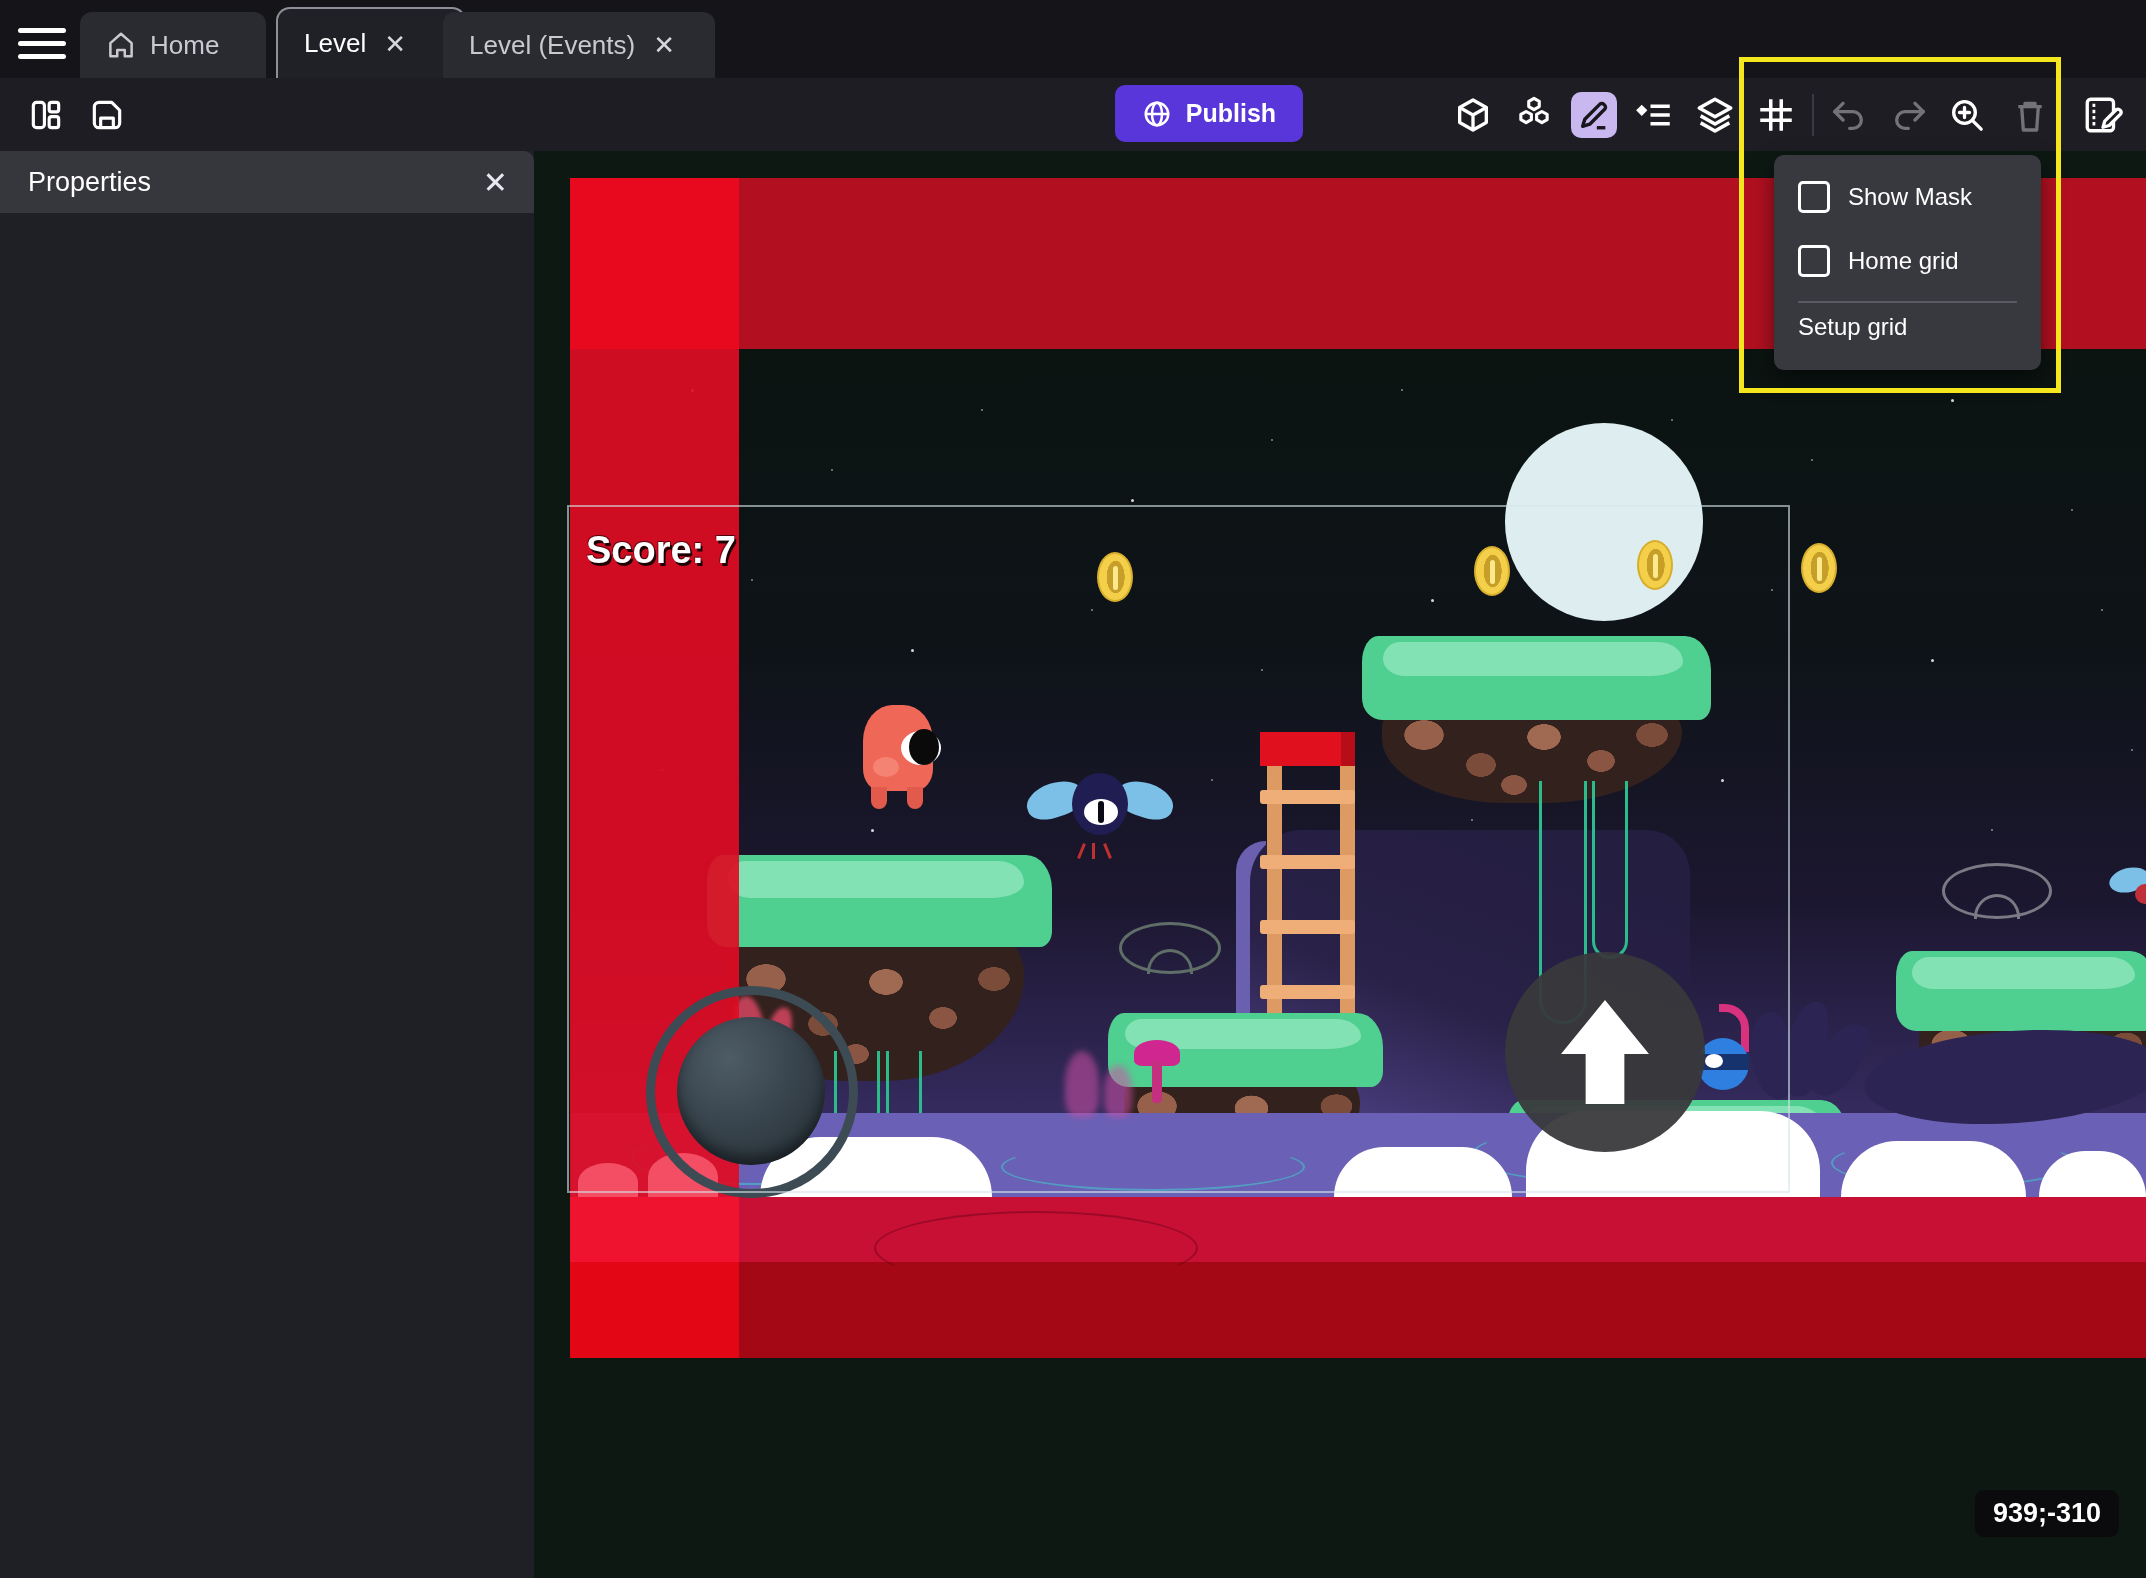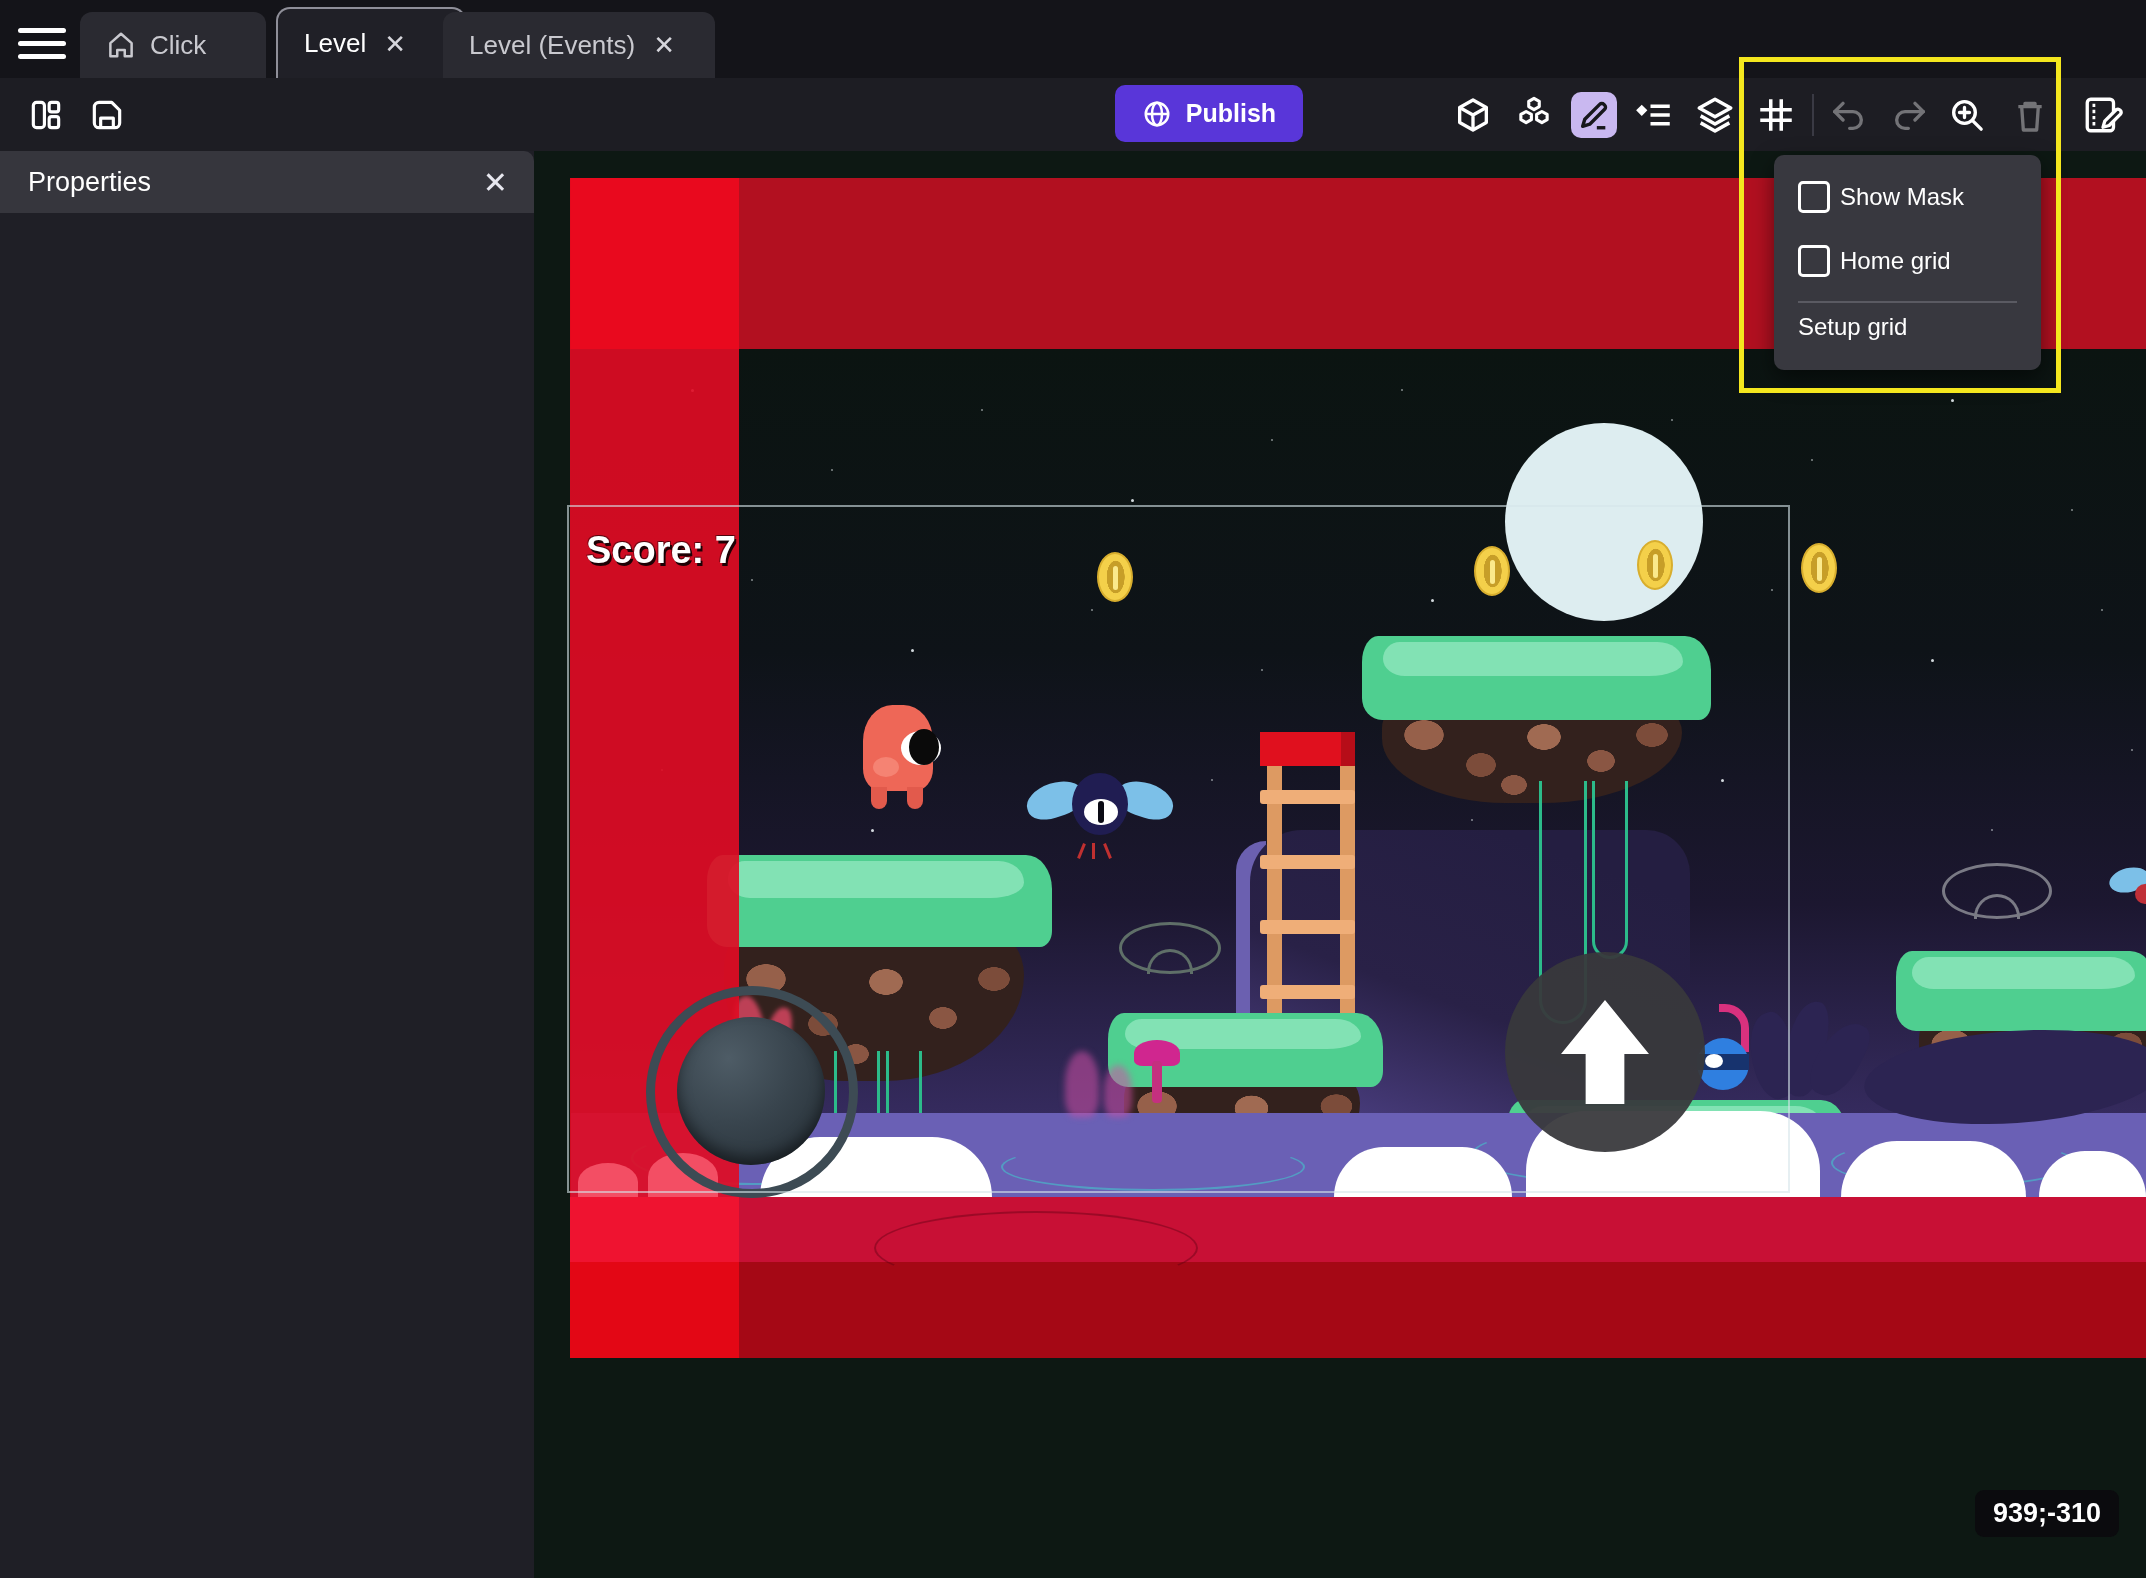--- a/index.html
+++ b/index.html
@@ -136,21 +136,21 @@
   .redswirl{position:absolute;border:2px solid rgba(90,0,18,.4);border-radius:50%;border-bottom-color:transparent;z-index:7;}
 
   .viewport{position:absolute;left:33px;top:354px;width:1223px;height:688px;
     border:2px solid rgba(214,228,233,.6);z-index:10;box-sizing:border-box;}
   .score{position:absolute;left:52px;top:378px;color:#fff;font-size:38px;font-weight:bold;z-index:11;
     text-shadow:2px 3px 0 rgba(0,0,0,.85),-1px -1px 0 rgba(0,0,0,.4),1px -1px 0 rgba(0,0,0,.4);}
 
   
   .vmenu{position:absolute;left:1774px;top:155px;width:267px;height:215px;background:#38383f;
     border-radius:10px;box-shadow:0 8px 22px rgba(0,0,0,.5);z-index:30;}
-  .vitem{position:absolute;left:24px;display:flex;align-items:center;gap:10px;color:#fff;font-size:24px;}
+  .vitem{position:absolute;left:24px;display:flex;align-items:center;gap:18px;color:#fff;font-size:24px;}
   .mcheck{width:26px;height:26px;border:3px solid #fff;border-radius:5px;}
   .mdiv{position:absolute;left:24px;top:146px;width:219px;height:2px;background:#5a5a62;}
   .yellow{position:absolute;left:1739px;top:57px;width:322px;height:336px;border:5px solid #f4e71e;z-index:40;box-sizing:border-box;}
   .chip{position:absolute;left:1975px;top:1490px;background:#0b0b0e;border-radius:9px;padding:8px 18px;
     color:#fff;font-size:27px;font-weight:bold;z-index:40;}
 </style>
 </head>
 <body>
 
 <div class="tabbar">
@@ -159,21 +159,21 @@
       <div></div>
       <div></div>
     </div>
 
   <div class="tab" style="left:80px;width:186px;">
     <span>
       <svg width="30" height="30" viewBox="0 0 24 24" fill="none" stroke="#c9c9cf" stroke-width="2" stroke-linejoin="round">
           <path d="M3.5 10.5 12 3l8.5 7.5V21h-5.5v-5h-6v5H3.5z"></path>
         </svg>
     </span>
-    <span>Click</span>
+    <span>Home</span>
   </div>
 
   <div class="tab active" style="left:276px;width:190px;">
     <span>Level</span>
     <span class="x">✕</span>
   </div>
 
   <div class="tab" style="left:443px;width:272px;">
     <span>Level (Events)</span>
     <span class="x">✕</span>

